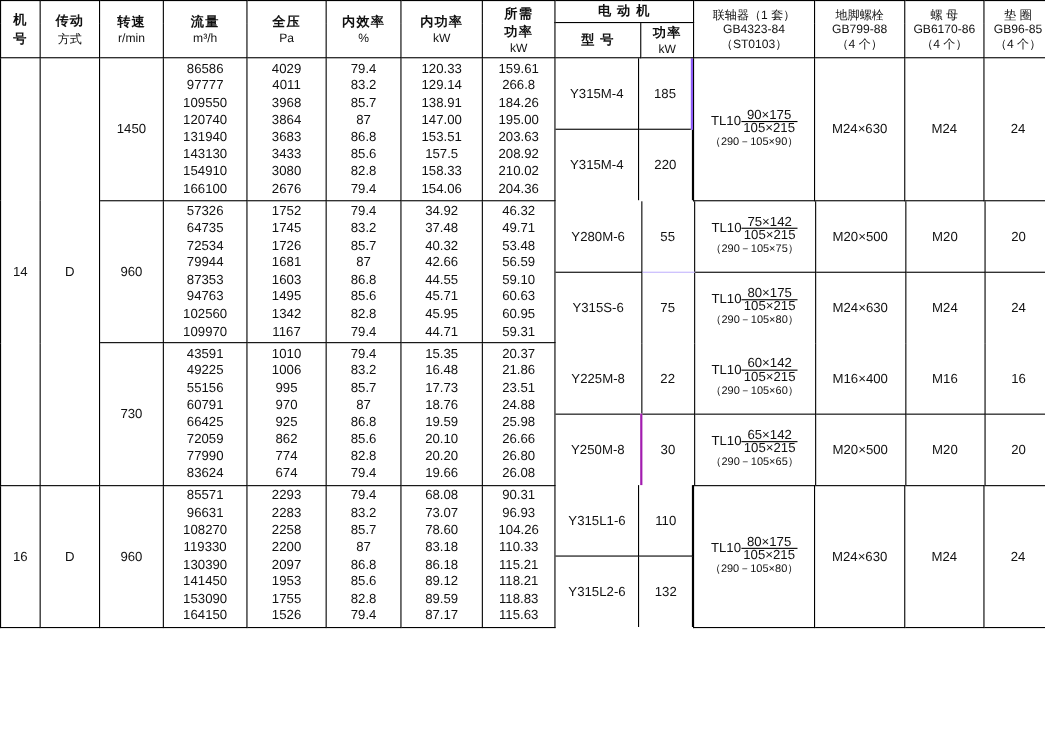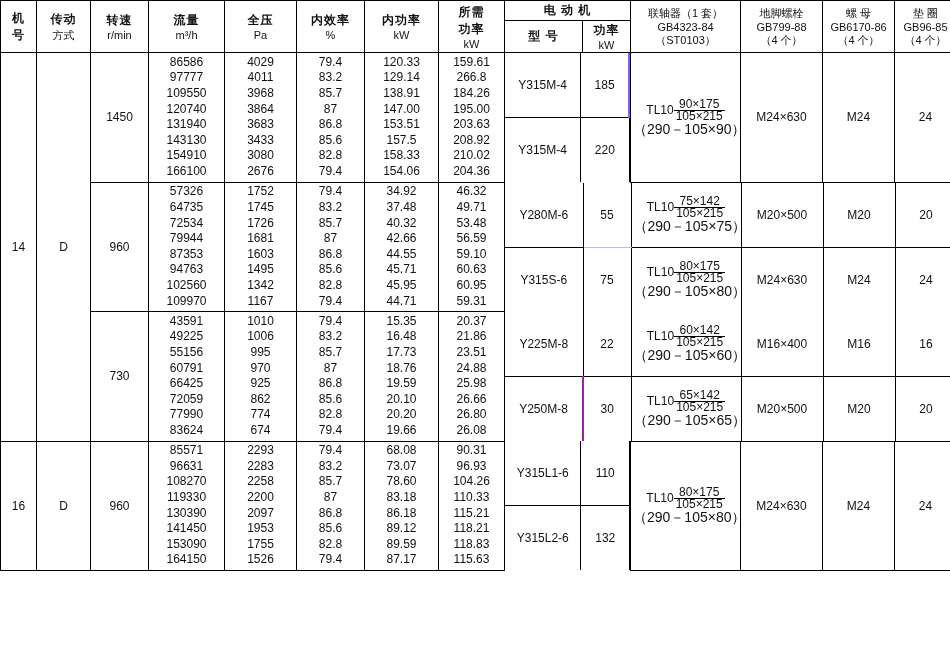--- a/index.html
+++ b/index.html
@@ -46,21 +46,21 @@
     white-space:nowrap;
   }
   .frac{
     display:inline-block;
     vertical-align:middle;
     text-align:center;
     line-height:11px;
   }
   .frac .top{border-bottom:1px solid #000;padding:0 2px;display:block;}
   .frac .bot{padding:0 2px;display:block;}
-  .coupling .line2{display:block;margin-top:1px;font-size:14px;}
+  .coupling .line2{display:block;margin-top:1px;font-size:10px;}
   .motor-cell{line-height:1.2;}
   .tight{padding:0;}
 </style>
 </head>
 <body>
 
 <div class="page">
 
 
   <table class="main">

